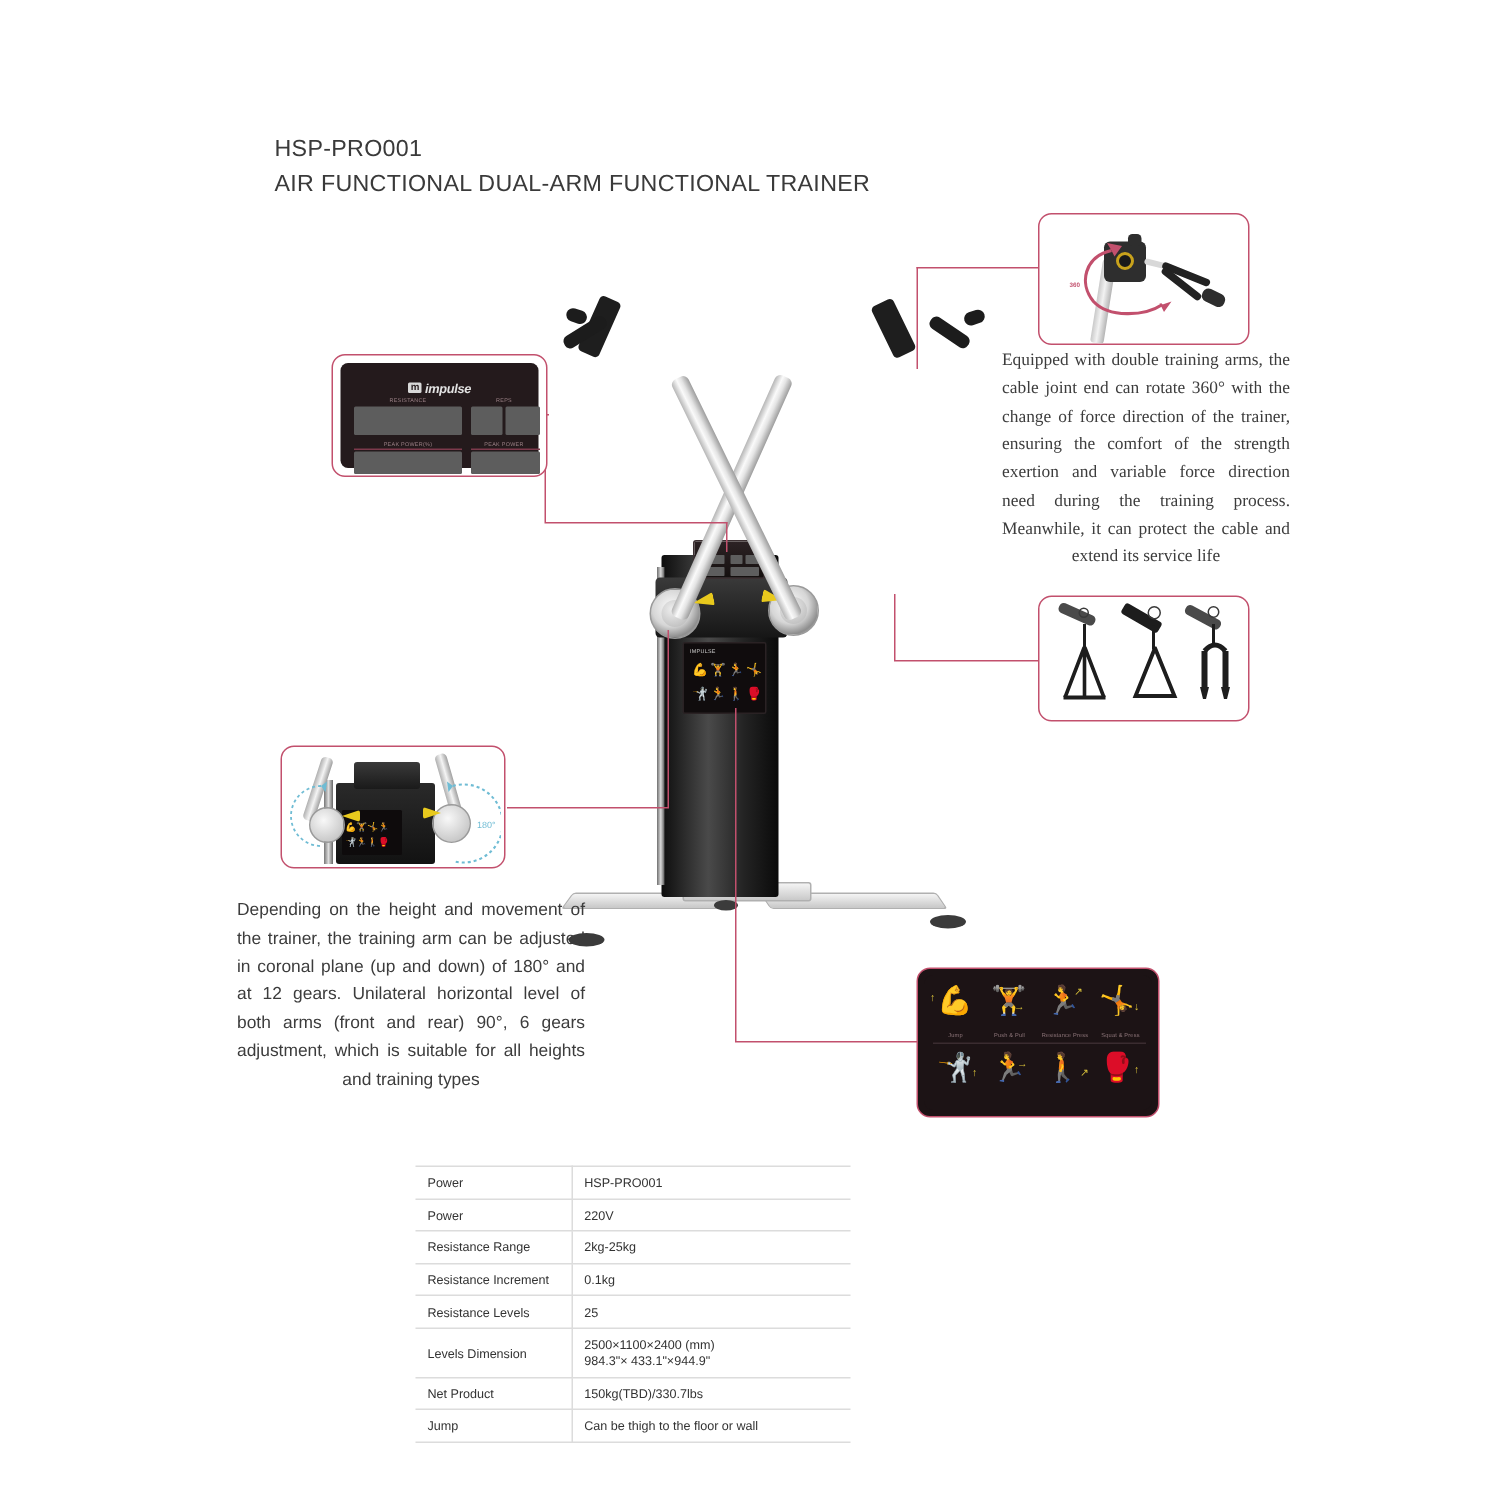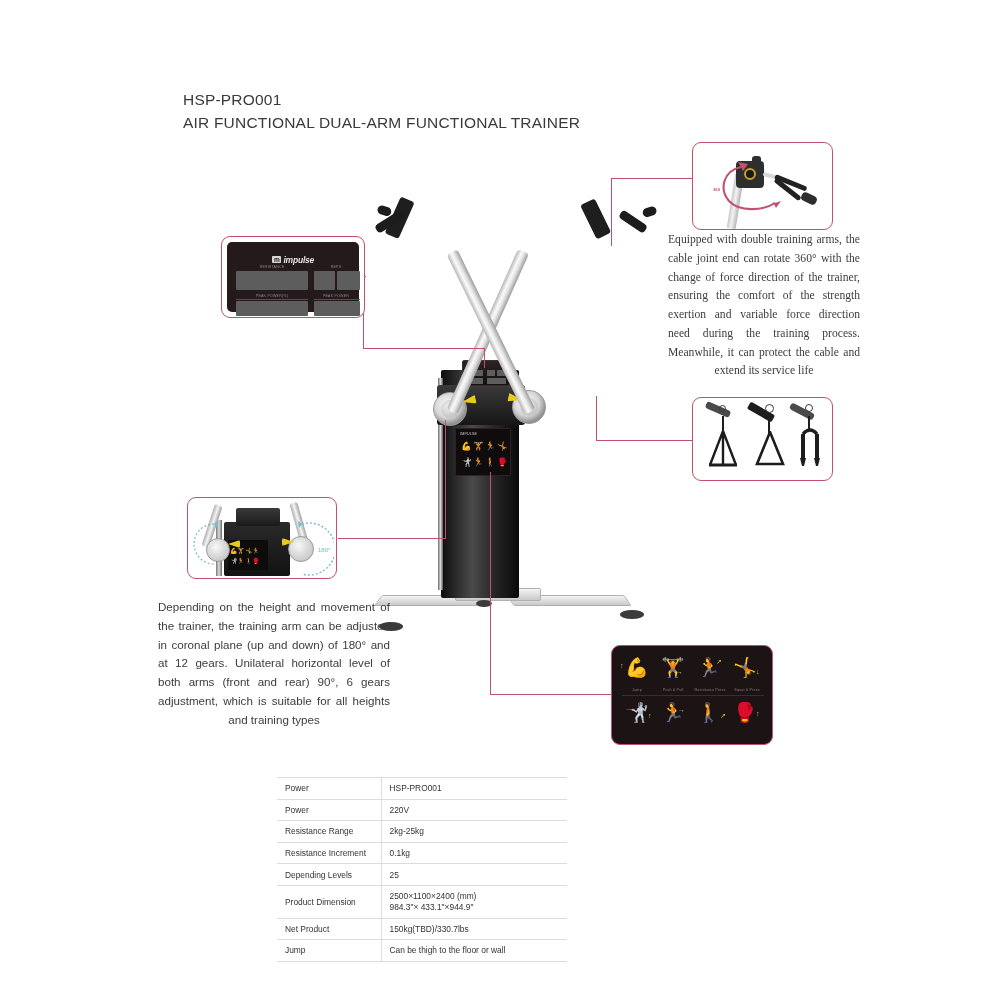--- a/index.html
+++ b/index.html
@@ -395,25 +395,25 @@
       </tr>
       <tr>
         <td class="k">Resistance Range</td>
         <td class="v">2kg-25kg</td>
       </tr>
       <tr>
         <td class="k">Resistance Increment</td>
         <td class="v">0.1kg</td>
       </tr>
       <tr>
-        <td class="k">Depending Levels</td>
+        <td class="k">Resistance Levels</td>
         <td class="v">25</td>
       </tr>
       <tr>
-        <td class="k nb" rowspan="2" style="border-bottom:.9px solid #dcdcdc; padding-bottom:5.3px;">Product Dimension</td>
+        <td class="k nb" rowspan="2" style="border-bottom:.9px solid #dcdcdc; padding-bottom:5.3px;">Levels Dimension</td>
         <td class="v nb">2500×1100×2400 (mm)</td>
       </tr>
       <tr>
         <td class="v v2">984.3"× 433.1"×944.9"</td>
       </tr>
       <tr>
         <td class="k">Net Product</td>
         <td class="v">150kg(TBD)/330.7lbs</td>
       </tr>
       <tr>

